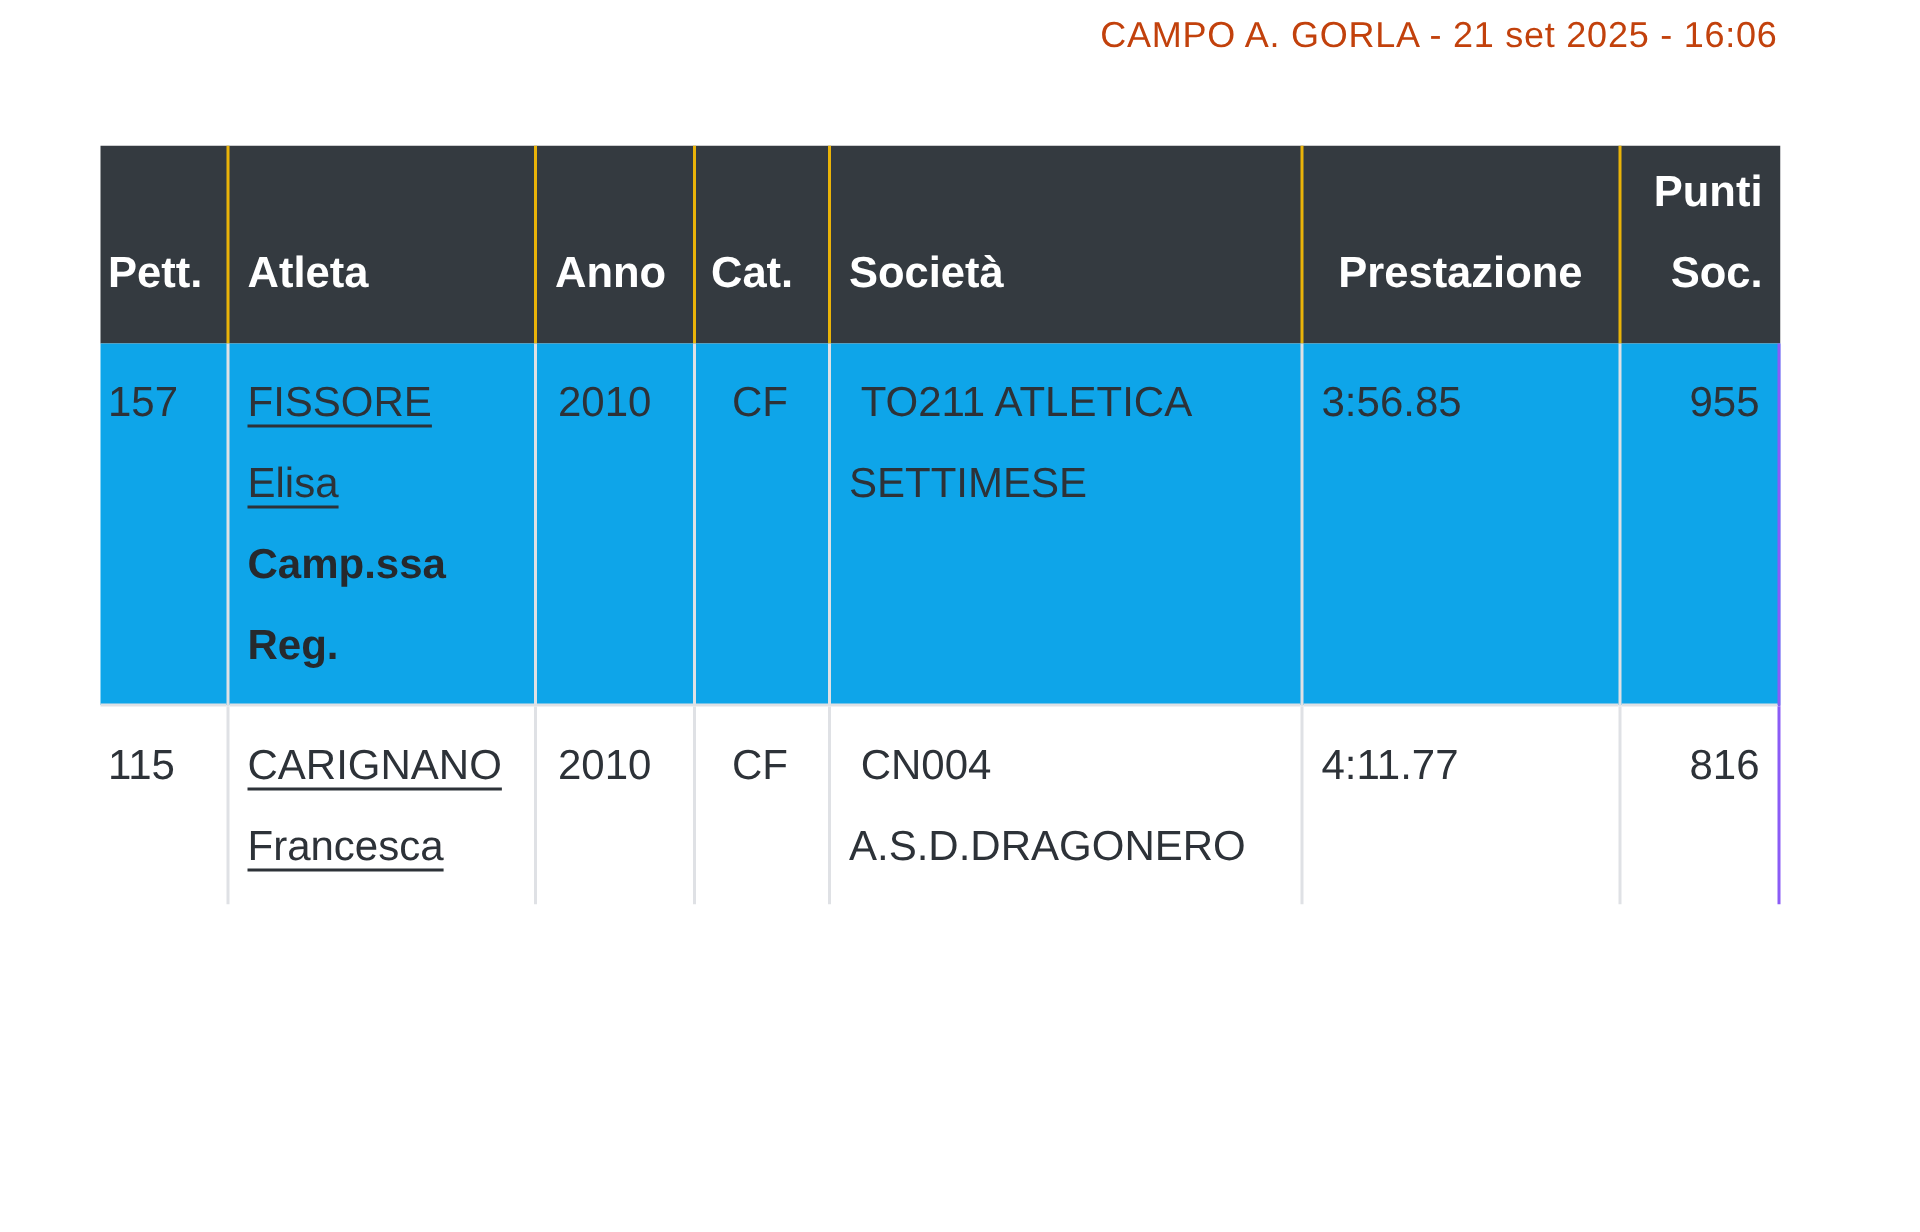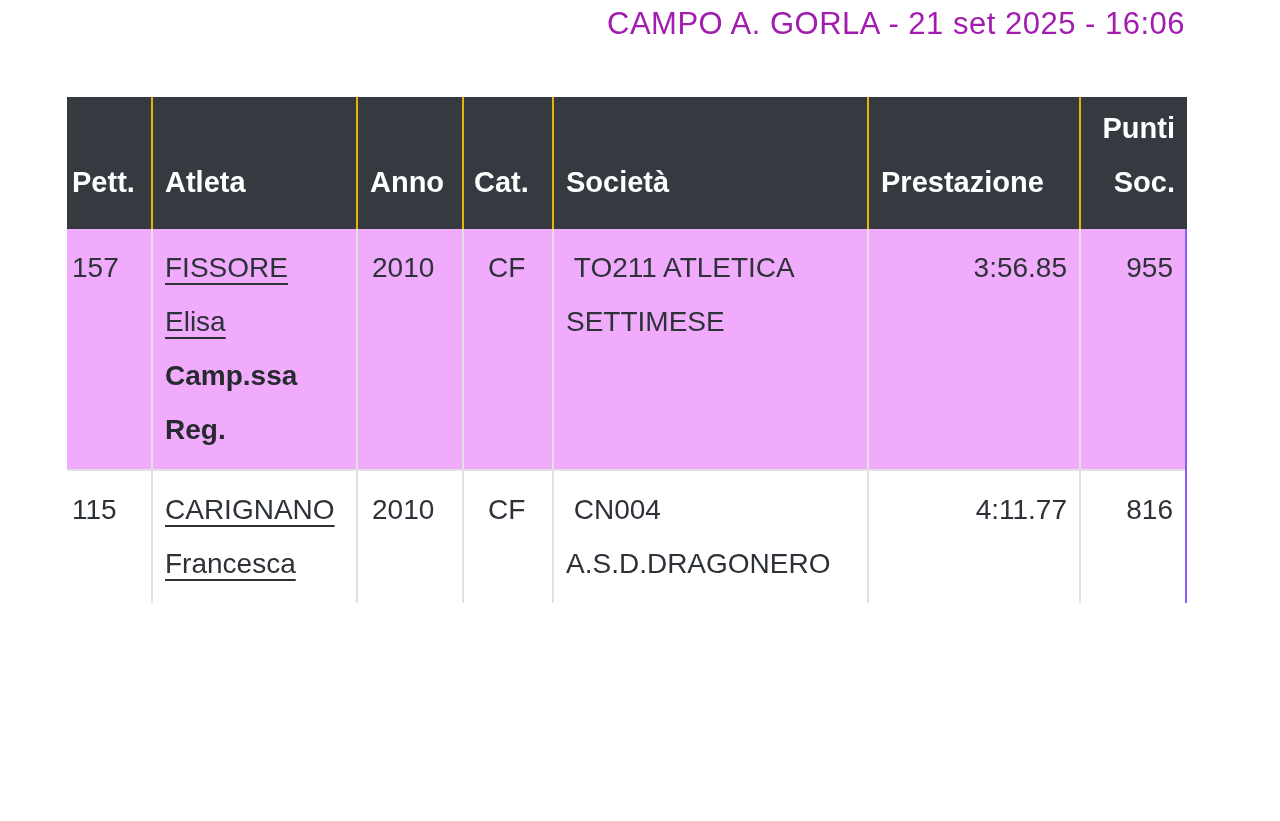--- a/index.html
+++ b/index.html
@@ -8,25 +8,25 @@
     background: #ffffff;
     overflow: hidden;
     font-family: "Liberation Sans", sans-serif;
   }
   
   .event-header {
     position: absolute;
     top: 4px; left: 0;
     width: 1185px;
     text-align: right;
-    font-size: 31px;
+    font-size: 24px;
     line-height: 40px;
     font-weight: 500;
     letter-spacing: 0.5px;
-    color: #a21caf;
+    color: #c2410c;
     white-space: nowrap;
   }
   
   .table-clip {
     position: absolute;
     left: 67px; top: 97px;
     width: 1120px;
     overflow: hidden;
   }
   table.results {
@@ -55,40 +55,40 @@
     line-height: 54px;
     vertical-align: bottom;
     text-align: left;
     padding: 4px 12px 20px 12px;
   }
   thead th + th { border-left: 2px solid #eab308; }
   thead th.h-pett { padding-left: 45px; }
   thead th.h-anno { }
   thead th.h-cat  { padding-left: 10px; }
   thead th.h-societa { padding-left: 12px; }
-  thead th.h-prestazione { padding-right: 24px; }
+  thead th.h-prestazione { text-align: right; padding-right: 24px; }
   thead th.h-punti { text-align: right; padding-right: 12px; }
 
   
   tbody td {
     vertical-align: top;
     line-height: 54px;
     padding: 12px 12px;
     background: #ffffff;
   }
-  tbody tr.alt td { background: #f0abfc; }
+  tbody tr.alt td { background: #0ea5e9; }
   tbody td + td { border-left: 2px solid #dfe1e5; }
   tbody td:last-child { border-right: 4px solid #8b5cf6; padding-left: 32px; }
   tbody tr + tr td { border-top: 2px solid #dfe1e5; }
 
   td.d-pett { padding-left: 45px; }
   td.d-anno { padding-left: 14px; }
   td.d-cat  { padding-left: 24px; }
   td.d-societa { padding-left: 12px; white-space: pre-wrap; }
-  td.d-prestazione { text-align: right; padding-right: 12px; }
+  td.d-prestazione { text-align: left; padding-right: 12px; }
   td.d-punti { text-align: right; padding-right: 12px; }
 
   a.athlete-link {
     color: inherit;
     text-decoration: underline;
     text-decoration-thickness: 2px;
     text-underline-offset: 6px;
     white-space: pre-wrap;
     cursor: pointer;
   }

